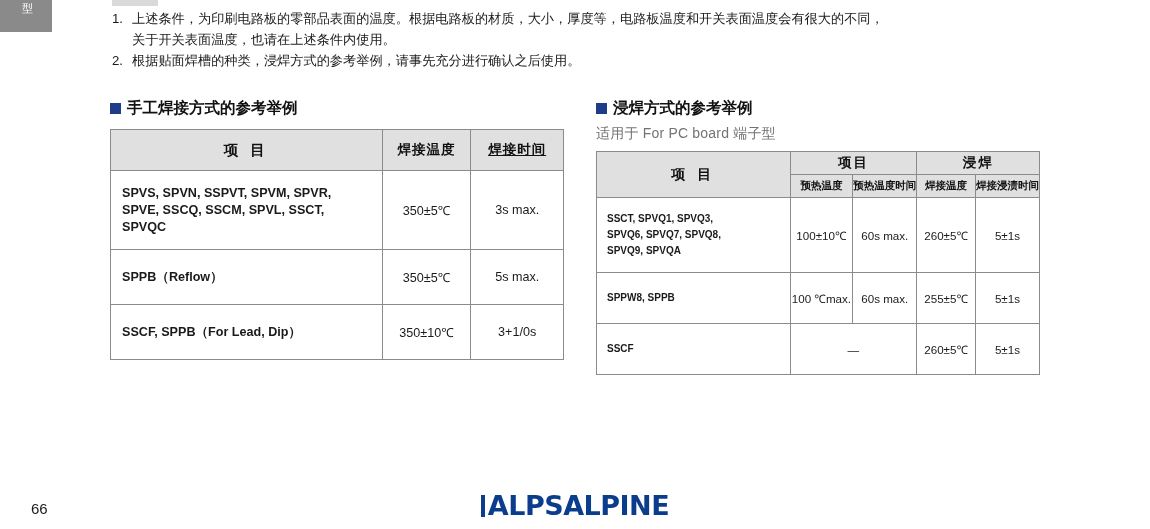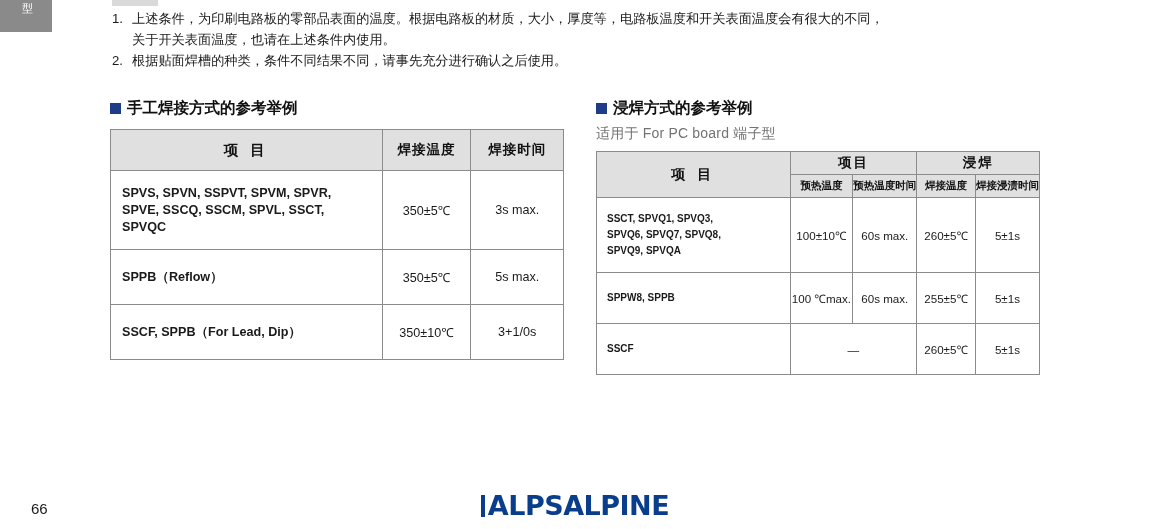--- a/index.html
+++ b/index.html
@@ -108,21 +108,21 @@
     text-align: center;
     color: #111111;
   }
   .c { text-align: center; }
   .l { text-align: left; }
 
   
   .tbl-left { width: 454px; margin-left: 0px; }
   .tbl-left .col-item { width: 272px; }
   .tbl-left .col-temp { width: 88px; }
-  .tbl-left .col-time { width: 92px; }
+  .tbl-left .col-time { width: 92px; text-decoration: underline; }
   .tbl-left td.hdr { height: 40px; font-size: 14.5px; letter-spacing: 4px; }
   .tbl-left td.hdr.small { letter-spacing: 1px; font-size: 13.5px; }
   .tbl-left td.cell-item {
     padding: 9px 10px 9px 11px;
     font-weight: bold;
     line-height: 17px;
     font-size: 12.6px;
     margin-top: 32px;
   }
   .tbl-left td.cell-val {
@@ -196,21 +196,21 @@
 <div class="corner-tab-rule"></div>
 
 <div class="notes">
   <div class="note-row">
     <span class="note-num">1.</span>
     <span class="note-body">上述条件，为印刷电路板的零部品表面的温度。根据电路板的材质，大小，厚度等，电路板温度和开关表面温度会有很大的不同，</span>
   </div>
   <div class="note-cont">关于开关表面温度，也请在上述条件内使用。</div>
   <div class="note-row">
     <span class="note-num">2.</span>
-    <span class="note-body">根据贴面焊槽的种类，条件不同结果不同，请事先充分进行确认之后使用。</span>
+    <span class="note-body">根据贴面焊槽的种类，浸焊方式的参考举例，请事先充分进行确认之后使用。</span>
   </div>
 </div>
 
 <div class="section section-left">
   <div class="sec-head">
     <span class="sec-square"></span>
     <span>手工焊接方式的参考举例</span>
   </div>
   <table class="tbl-left">
     <tbody>

